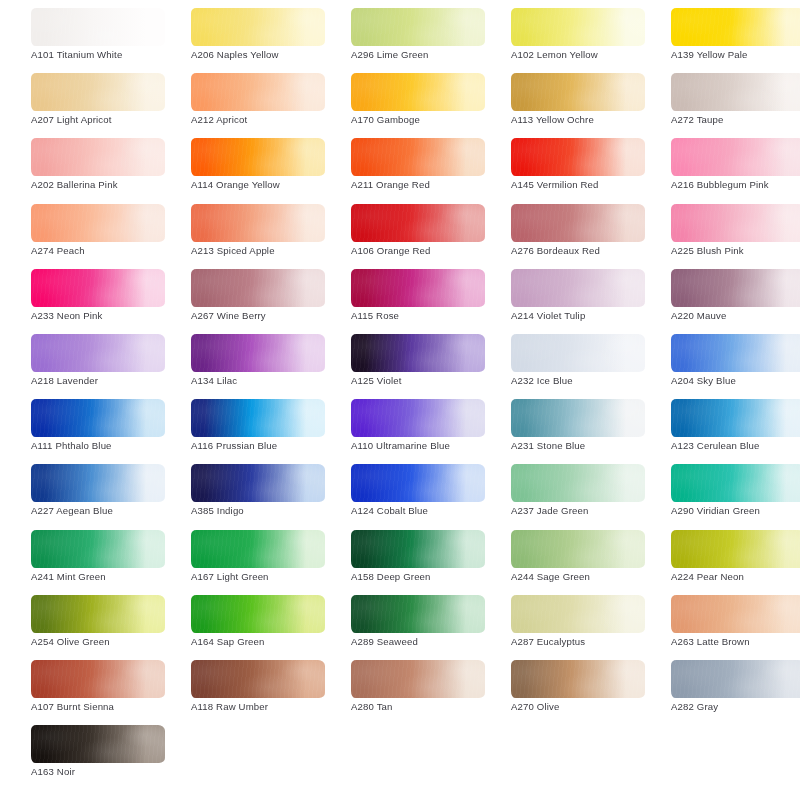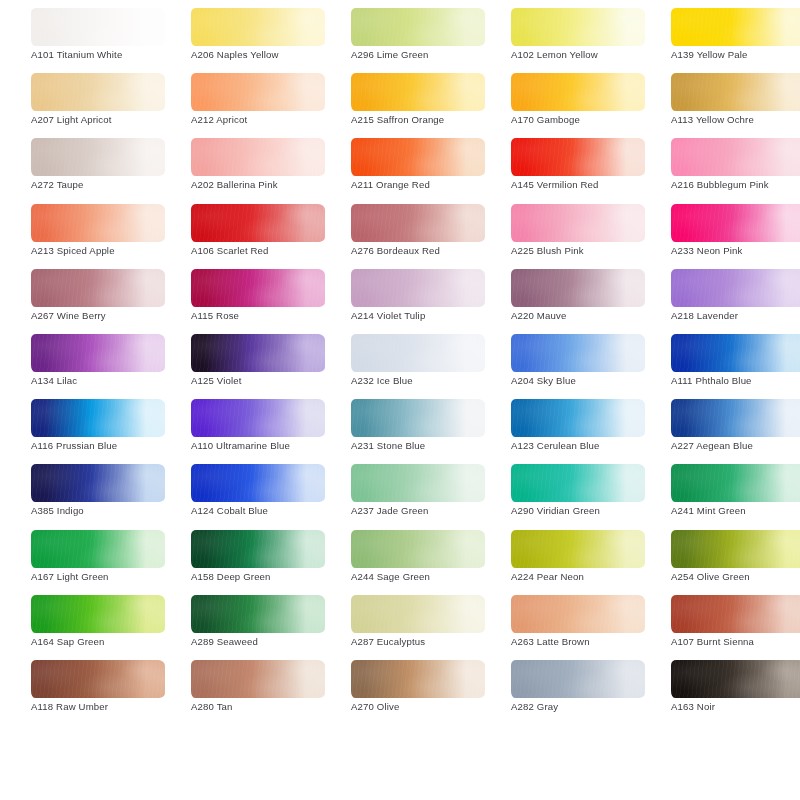--- a/index.html
+++ b/index.html
@@ -121,58 +121,62 @@
       </div>
       <div class="swatch-cell">
         <div class="swatch-paint" style="background: linear-gradient(90deg, rgb(233, 200, 142) 0%, rgb(233, 200, 142) 10%, rgb(238, 214, 169) 45%, rgb(250, 242, 226) 86%, rgb(250, 242, 226) 100%);"></div>
         <div class="swatch-label">A207 Light Apricot</div>
       </div>
       <div class="swatch-cell">
         <div class="swatch-paint" style="background: linear-gradient(90deg, rgb(249, 154, 98) 0%, rgb(249, 154, 98) 10%, rgb(248, 185, 141) 45%, rgb(251, 231, 215) 86%, rgb(251, 231, 215) 100%);"></div>
         <div class="swatch-label">A212 Apricot</div>
       </div>
       <div class="swatch-cell">
-        <div class="swatch-paint" style="background: linear-gradient(90deg, rgb(246, 170, 20) 0%, rgb(246, 170, 20) 10%, rgb(249, 200, 54) 45%, rgb(253, 238, 180) 86%, rgb(253, 238, 180) 100%);"></div>
-        <div class="swatch-label">A215 Saffron Orange</div>
-      </div>
-      <div class="swatch-cell">
         <div class="swatch-paint" style="background: linear-gradient(90deg, rgb(249, 169, 25) 0%, rgb(249, 169, 25) 10%, rgb(251, 201, 47) 45%, rgb(253, 240, 186) 86%, rgb(253, 240, 186) 100%);"></div>
         <div class="swatch-label">A170 Gamboge</div>
       </div>
       <div class="swatch-cell">
         <div class="swatch-paint" style="background: linear-gradient(90deg, rgb(200, 154, 63) 0%, rgb(200, 154, 63) 10%, rgb(226, 183, 93) 45%, rgb(248, 234, 208) 86%, rgb(248, 234, 208) 100%);"></div>
         <div class="swatch-label">A113 Yellow Ochre</div>
       </div>
       <div class="swatch-cell">
         <div class="swatch-paint" style="background: linear-gradient(90deg, rgb(203, 188, 181) 0%, rgb(203, 188, 181) 10%, rgb(219, 207, 201) 45%, rgb(246, 241, 238) 86%, rgb(246, 241, 238) 100%);"></div>
         <div class="swatch-label">A272 Taupe</div>
       </div>
       <div class="swatch-cell">
         <div class="swatch-paint" style="background: linear-gradient(90deg, rgb(242, 163, 160) 0%, rgb(242, 163, 160) 10%, rgb(247, 194, 188) 45%, rgb(251, 231, 226) 86%, rgb(251, 231, 226) 100%);"></div>
         <div class="swatch-label">A202 Ballerina Pink</div>
       </div>
       <div class="swatch-cell">
+        <div class="swatch-paint" style="background: linear-gradient(90deg, rgb(250, 95, 7) 0%, rgb(250, 95, 7) 10%, rgb(251, 155, 19) 45%, rgb(251, 231, 169) 86%, rgb(251, 231, 169) 100%);"></div>
+        <div class="swatch-label">A114 Orange Yellow</div>
+      </div>
+      <div class="swatch-cell">
         <div class="swatch-paint" style="background: linear-gradient(90deg, rgb(241, 79, 18) 0%, rgb(241, 79, 18) 10%, rgb(246, 119, 60) 45%, rgb(247, 219, 194) 86%, rgb(247, 219, 194) 100%);"></div>
         <div class="swatch-label">A211 Orange Red</div>
       </div>
       <div class="swatch-cell">
         <div class="swatch-paint" style="background: linear-gradient(90deg, rgb(232, 23, 13) 0%, rgb(232, 23, 13) 10%, rgb(239, 74, 44) 45%, rgb(248, 222, 211) 86%, rgb(248, 222, 211) 100%);"></div>
         <div class="swatch-label">A145 Vermilion Red</div>
       </div>
       <div class="swatch-cell">
         <div class="swatch-paint" style="background: linear-gradient(90deg, rgb(248, 139, 179) 0%, rgb(248, 139, 179) 10%, rgb(246, 168, 193) 45%, rgb(248, 223, 229) 86%, rgb(248, 223, 229) 100%);"></div>
         <div class="swatch-label">A216 Bubblegum Pink</div>
       </div>
       <div class="swatch-cell">
+        <div class="swatch-paint" style="background: linear-gradient(90deg, rgb(248, 154, 114) 0%, rgb(248, 154, 114) 10%, rgb(249, 187, 155) 45%, rgb(249, 230, 221) 86%, rgb(249, 230, 221) 100%);"></div>
+        <div class="swatch-label">A274 Peach</div>
+      </div>
+      <div class="swatch-cell">
         <div class="swatch-paint" style="background: linear-gradient(90deg, rgb(234, 109, 74) 0%, rgb(234, 109, 74) 10%, rgb(242, 163, 130) 45%, rgb(249, 230, 218) 86%, rgb(249, 230, 218) 100%);"></div>
         <div class="swatch-label">A213 Spiced Apple</div>
       </div>
       <div class="swatch-cell">
         <div class="swatch-paint" style="background: linear-gradient(90deg, rgb(205, 15, 24) 0%, rgb(205, 15, 24) 10%, rgb(220, 42, 45) 45%, rgb(230, 156, 154) 86%, rgb(230, 156, 154) 100%);"></div>
-        <div class="swatch-label">A106 Scarlet Red</div>
+        <div class="swatch-label">A106 Orange Red</div>
       </div>
       <div class="swatch-cell">
         <div class="swatch-paint" style="background: linear-gradient(90deg, rgb(184, 100, 107) 0%, rgb(184, 100, 107) 10%, rgb(197, 127, 128) 45%, rgb(239, 214, 206) 86%, rgb(239, 214, 206) 100%);"></div>
         <div class="swatch-label">A276 Bordeaux Red</div>
       </div>
       <div class="swatch-cell">
         <div class="swatch-paint" style="background: linear-gradient(90deg, rgb(242, 133, 171) 0%, rgb(242, 133, 171) 10%, rgb(244, 179, 198) 45%, rgb(249, 230, 233) 86%, rgb(249, 230, 233) 100%);"></div>
         <div class="swatch-label">A225 Blush Pink</div>
       </div>
       <div class="swatch-cell">

